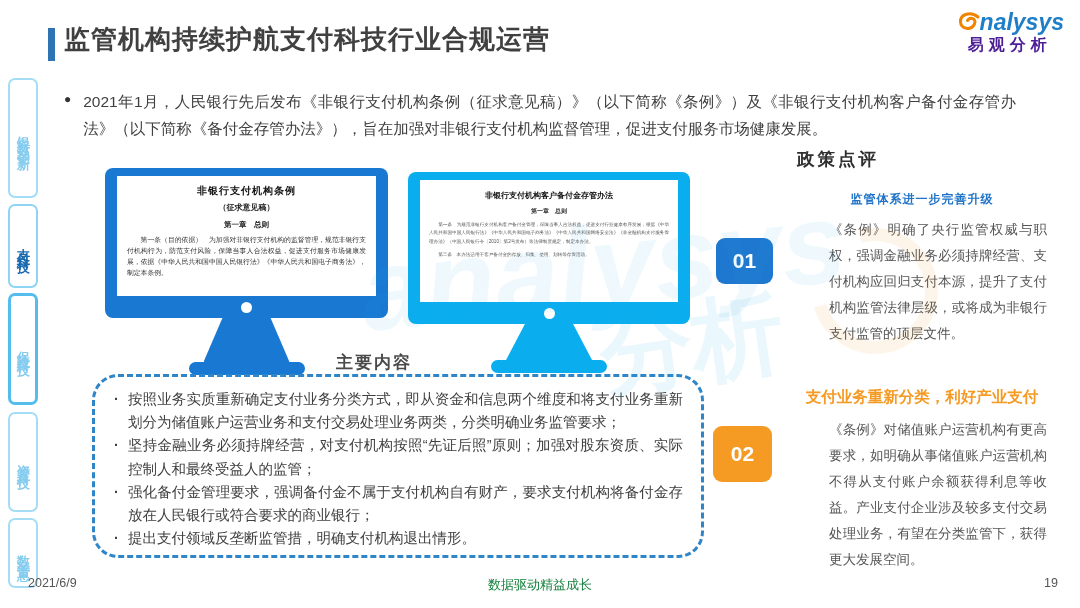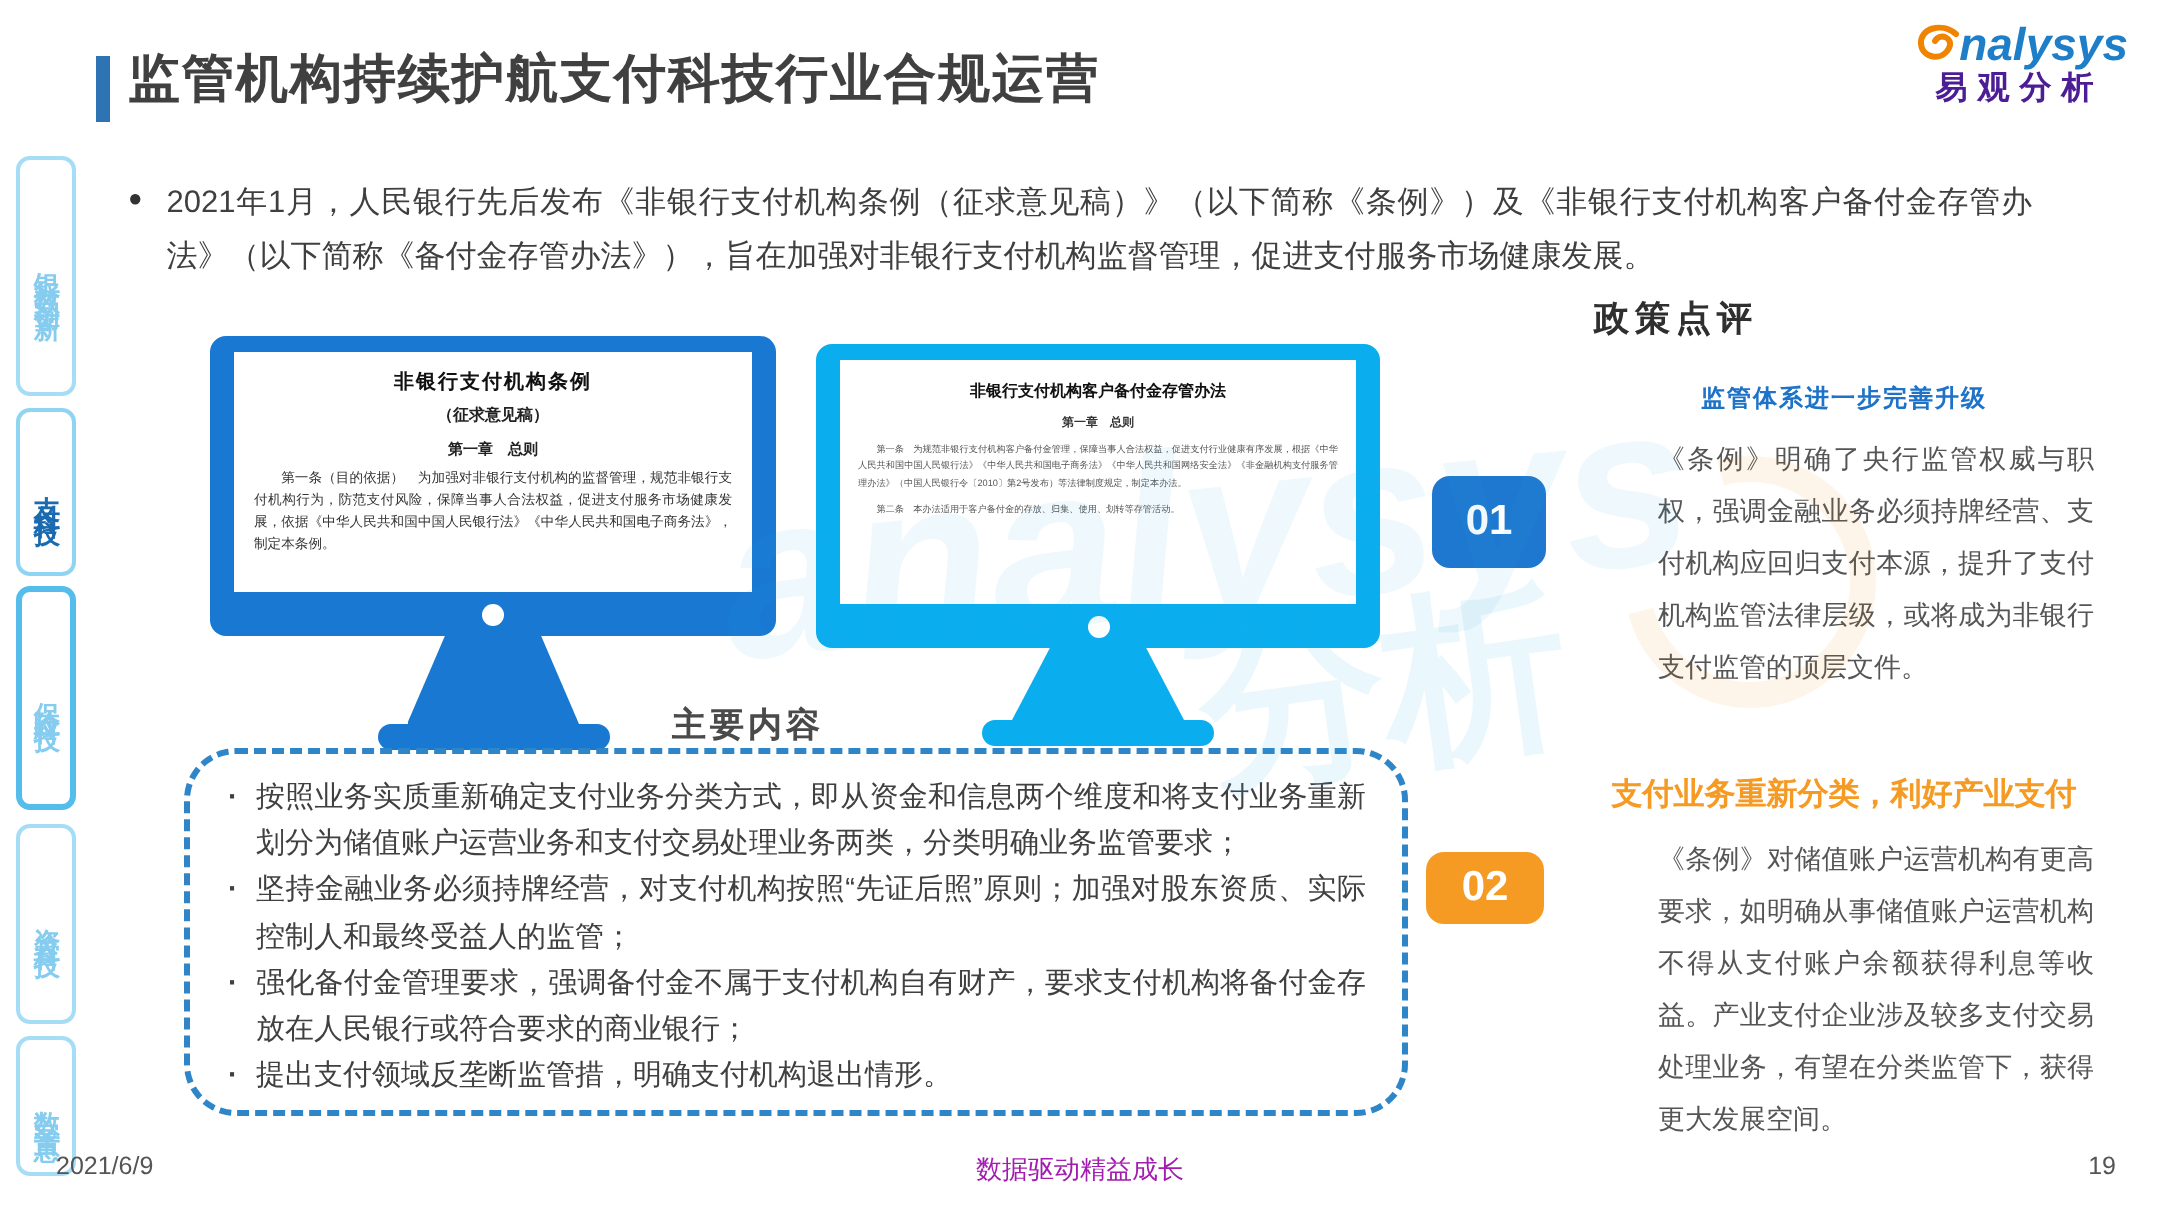--- a/index.html
+++ b/index.html
@@ -58,33 +58,33 @@
     border:3px dashed #2e86c8;border-radius:26px;padding:11px 18px 8px 16px;
   }
   .dashed-box ul{margin:0;padding:0;list-style:none;}
   .dashed-box li{
     position:relative;padding-left:17px;font-size:14.5px;color:#404040;line-height:1.6;text-align:justify;
   }
   .dashed-box li::before{content:"·";position:absolute;left:3px;top:0;font-weight:bold;color:#404040;}
   
   .badge{position:absolute;color:#fff;font-size:21px;font-weight:bold;display:flex;align-items:center;justify-content:center;border-radius:9px;}
   .badge-01{left:716px;top:238px;width:57px;height:46px;background:#1e78cf;}
-  .badge-02{left:713px;top:426px;width:59px;height:36px;background:#f59a23;}
+  .badge-02{left:713px;top:426px;width:59px;height:56px;background:#f59a23;}
   
   .policy-header{position:absolute;left:797px;top:147px;width:250px;text-align:left;font-size:17.5px;font-weight:bold;color:#2f2f2f;letter-spacing:3px;}
   .psec{position:absolute;left:797px;width:250px;}
   .psec .ptitle{text-align:center;font-weight:bold;white-space:nowrap;}
   .psec-1{top:191px;}
   .psec-1 .ptitle{font-size:12px;color:#1e73c8;letter-spacing:1px;}
   .psec-2{top:387px;}
   .psec-2 .ptitle{font-size:15.5px;color:#f59a23;}
   .psec .pbody{margin-top:9px;font-size:13.5px;color:#555;line-height:1.92;text-align:justify;text-indent:0;margin-left:32px;}
   
   .footer-date{position:absolute;left:28px;top:576px;font-size:12.5px;color:#555;}
-  .footer-center{position:absolute;left:0;right:0;top:576px;text-align:center;font-size:13px;color:#a21caf;}
+  .footer-center{position:absolute;left:0;right:0;top:576px;text-align:center;font-size:13px;color:#15803d;}
   .footer-page{position:absolute;right:22px;top:576px;font-size:12.5px;color:#555;}
   
   .wm{position:absolute;pointer-events:none;z-index:6;}
   .wm-1{left:360px;top:200px;font-size:115px;font-weight:bold;font-style:italic;color:#29abe2;opacity:0.07;transform:rotate(-6deg);}
   .wm-2{left:600px;top:282px;font-size:92px;font-weight:bold;color:#29abe2;opacity:0.09;transform:rotate(-8deg);}
   .wm-3{left:812px;top:228px;width:100px;height:100px;border:13px solid #f08300;border-radius:50%;opacity:0.08;border-left-color:transparent;transform:rotate(30deg);}
 </style>
 </head>
 <body>
 

